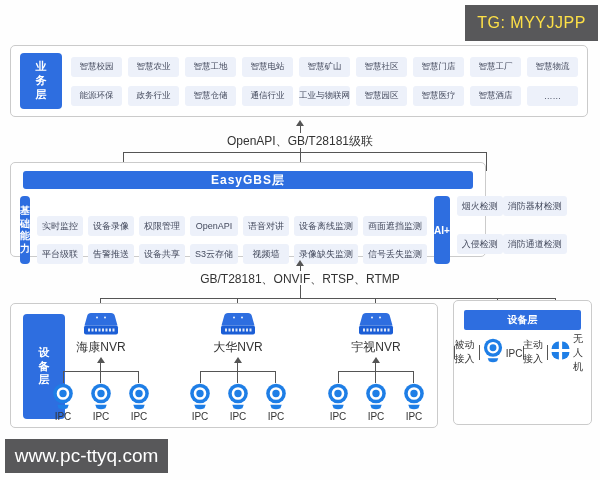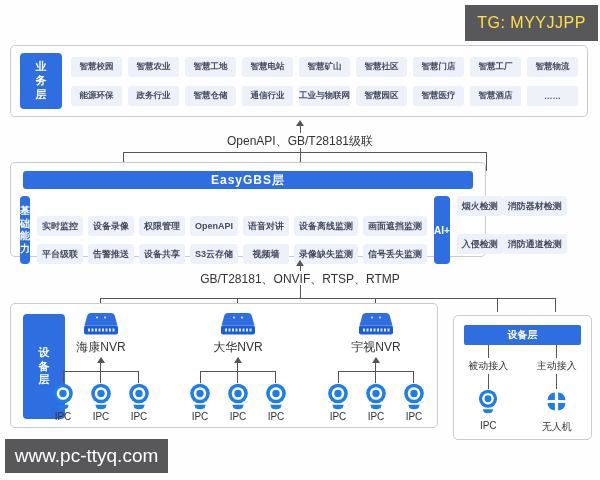--- a/index.html
+++ b/index.html
@@ -21,32 +21,32 @@
   .badge{position:absolute;top:5px;right:2px;width:133px;height:36px;background:var(--dark-bg);
          color:#fde047;font-size:16px;display:flex;align-items:center;justify-content:center;letter-spacing:.5px;}
   .watermark{position:absolute;left:5px;top:439px;width:163px;height:34px;background:var(--dark-bg);
          color:#fff;font-size:19px;display:flex;align-items:center;justify-content:center;}
 
   
   .panel{position:absolute;background:#fff;border:1px solid var(--panel-border);border-radius:5px;}
   .panel-business{left:10px;top:45px;width:578px;height:72px;display:flex;align-items:center;padding:0 9px;gap:9px;}
   .panel-platform{left:10px;top:162px;width:476px;height:95px;}
   .panel-device{left:10px;top:303px;width:428px;height:125px;}
-  .panel-access{left:453px;top:315px;width:139px;height:125px;}
+  .panel-access{left:453px;top:300px;width:139px;height:125px;}
 
   
   .vlabel{background:var(--accent);color:#fff;border-radius:4px;display:flex;flex-direction:column;
           align-items:center;justify-content:center;font-weight:bold;line-height:1.25;}
   .vlabel-business{width:42px;height:56px;font-size:11px;flex:0 0 auto;}
   .vlabel-capability{width:26px;font-size:10px;align-self:stretch;}
   .vlabel-device{position:absolute;left:12px;top:10px;width:42px;height:105px;font-size:11px;}
 
   
   .chip{height:20px;background:var(--chip-bg);border-radius:3px;color:var(--chip-text);
-        display:flex;align-items:center;justify-content:center;white-space:nowrap;font-weight:700;}
+        display:flex;align-items:center;justify-content:center;white-space:nowrap;font-weight:400;}
   .biz-grid{flex:1;display:grid;grid-template-columns:repeat(9,1fr);gap:9px 6px;}
   .biz-grid .chip{font-size:8.5px;}
   .cap-row{display:flex;align-items:stretch;gap:7px;padding:7px 9px 0 9px;}
   .cap-grid-left{flex:1;display:grid;grid-template-columns:repeat(7,auto);gap:8px 5px;margin-top:20px;}
   .cap-grid-right{display:grid;grid-template-columns:repeat(2,auto);gap:8px 0;}
   .cap-grid-left .chip,.cap-grid-right .chip{font-size:9px;padding:0 5px;}
   .ai-box{width:26px;background:var(--accent);color:#fff;border-radius:4px;font-size:10px;font-weight:bold;
           display:flex;align-items:center;justify-content:center;}
 
   .gbs-bar{margin:8px 12px 0 12px;height:18px;background:var(--accent);border-radius:3px;color:#fff;
@@ -64,21 +64,21 @@
   .nvr-name{font-size:12px;color:#333;margin-top:2px;font-weight:500;text-align:center;}
   .nvr-conn{position:relative;width:112px;height:26px;margin-top:1px;}
   .cam-row{display:flex;gap:2px;width:112px;}
   .cam-cell{width:36px;display:flex;flex-direction:column;align-items:center;}
   .cam-label{font-size:10px;color:#333;margin-top:1px;}
 
   
   .access-header{margin:9px 10px 0 10px;height:20px;background:var(--accent);border-radius:2px;color:#fff;
                  font-size:10px;font-weight:bold;display:flex;align-items:center;justify-content:center;}
   .access-cols{display:flex;margin-top:0;}
-  .access-col{flex:1;display:flex;flex-direction:column;align-items:center;}
+  .access-col{flex:1;display:flex;flex-direction:row;align-items:center;}
   .acc-line{width:1px;background:var(--line);}
   .acc-mode{font-size:10px;color:#333;margin:1px 0;font-weight:500;}
   .acc-device{font-size:10px;color:#333;margin-top:2px;}
 </style>
 </head>
 <body>
 
 <div class="stage">
 
   <div class="badge">

